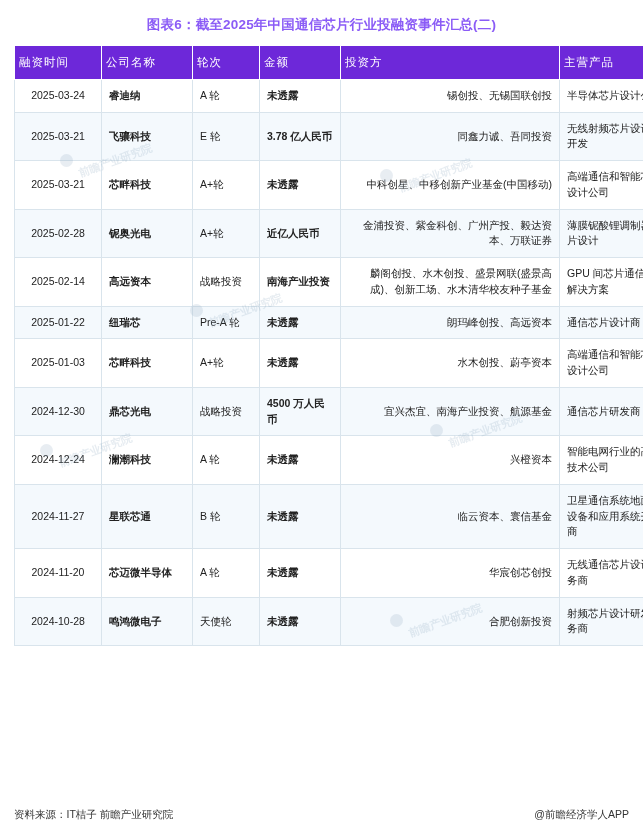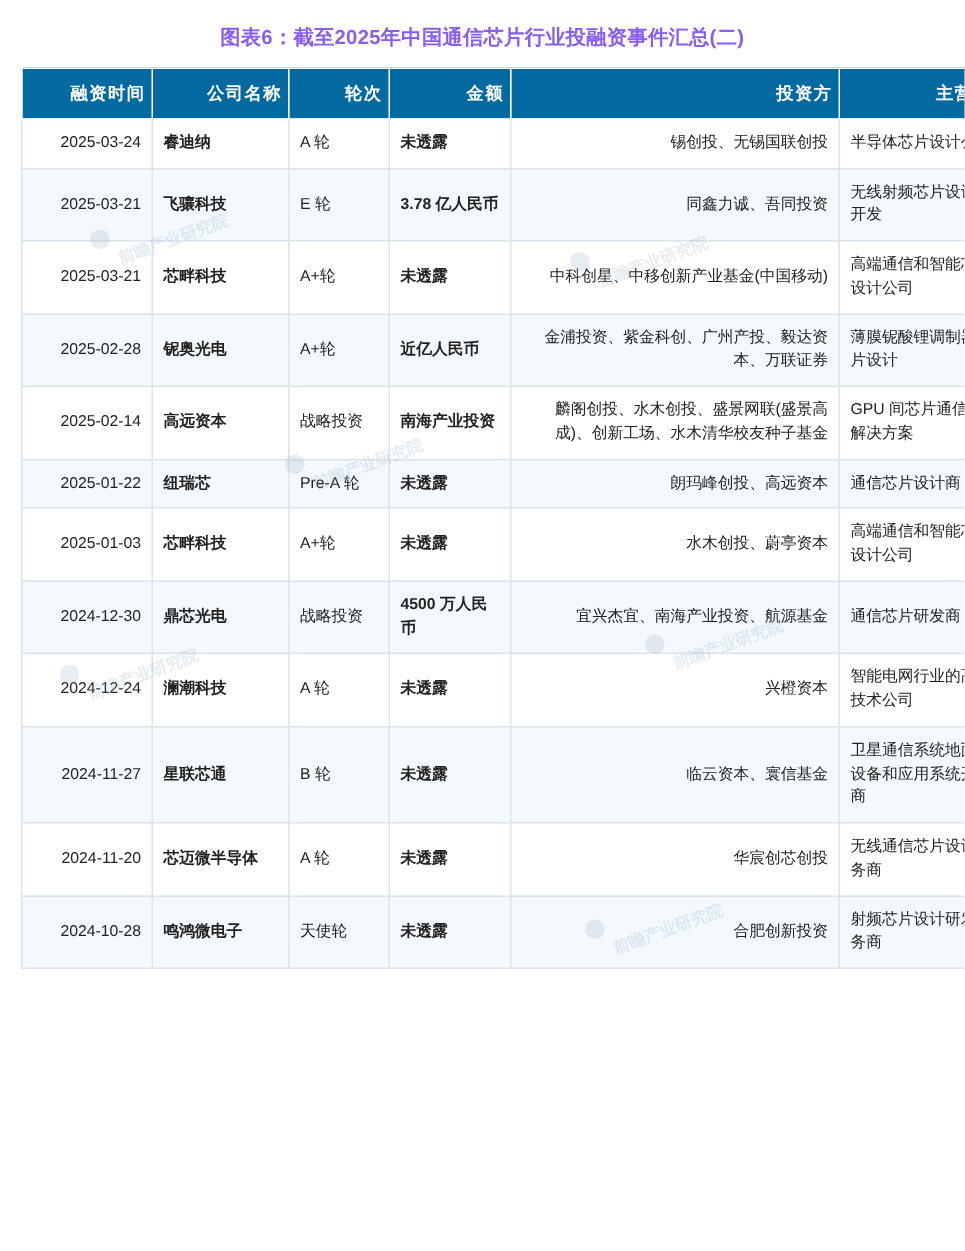--- a/index.html
+++ b/index.html
@@ -31,38 +31,38 @@
     margin: 4px 0 10px 0;
     line-height: 1.4;
   }
   table.data-table {
     width: 615px;
     border-collapse: collapse;
     table-layout: fixed;
     font-size: 10.5px;
   }
   table.data-table thead th {
-    background: #0369a1;
+    background: #6d28d9;
     color: #ffffff;
-    font-weight: bold;
+    font-weight: normal;
     font-size: 11.5px;
-    text-align: right;
+    text-align: left;
     padding: 9px 4px;
     border: 1px solid #ffffff;
     letter-spacing: 1px;
   }
   table.data-table tbody td {
     border: 1px solid #d9e4ec;
     padding: 8px 7px;
     vertical-align: middle;
     line-height: 1.5;
     color: #222222;
     font-size: 10.5px;
   }
-  .c-date   { width: 78px;  text-align: right; }
+  .c-date   { width: 78px;  text-align: center; }
   .c-name   { width: 82px;  text-align: left; font-weight: bold; }
   .c-round  { width: 58px;  }
   .c-amount { width: 72px;  text-align: left; font-weight: bold; }
   .c-inv    { width: 210px; text-align: right; }
   .c-prod   { width: 110px; text-align: left; }
 
   tbody tr.even td { background: #f4f9fd; }
   tbody tr.odd td  { background: #ffffff; }
 
   .footer {
@@ -207,20 +207,24 @@
         <td class="c-date">2024-10-28</td>
         <td class="c-name">鸣鸿微电子</td>
         <td class="c-round">天使轮</td>
         <td class="c-amount">未透露</td>
         <td class="c-inv">合肥创新投资</td>
         <td class="c-prod">射频芯片设计研发服务商</td>
       </tr>
     </tbody>
   </table>
 
+  <div class="footer">
+    <div class="source">资料来源：IT桔子 前瞻产业研究院</div>
+    <div class="brand">@前瞻经济学人APP</div>
+  </div>
 
   <div class="wm-group" style="left:60px; top:150px;">
     <span class="wm-circle" style="position:relative; top:3px;"></span>
     <span class="wm-txt">前瞻产业研究院</span>
   </div>
   <div class="wm-group" style="left:380px; top:165px;">
     <span class="wm-circle" style="position:relative; top:3px;"></span>
     <span class="wm-txt">前瞻产业研究院</span>
   </div>
   <div class="wm-group" style="left:190px; top:300px;">

